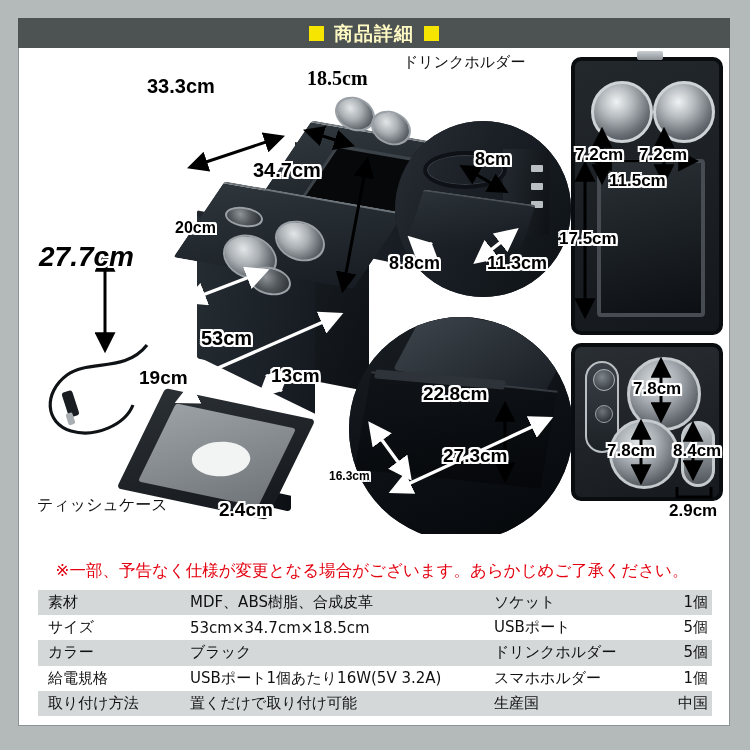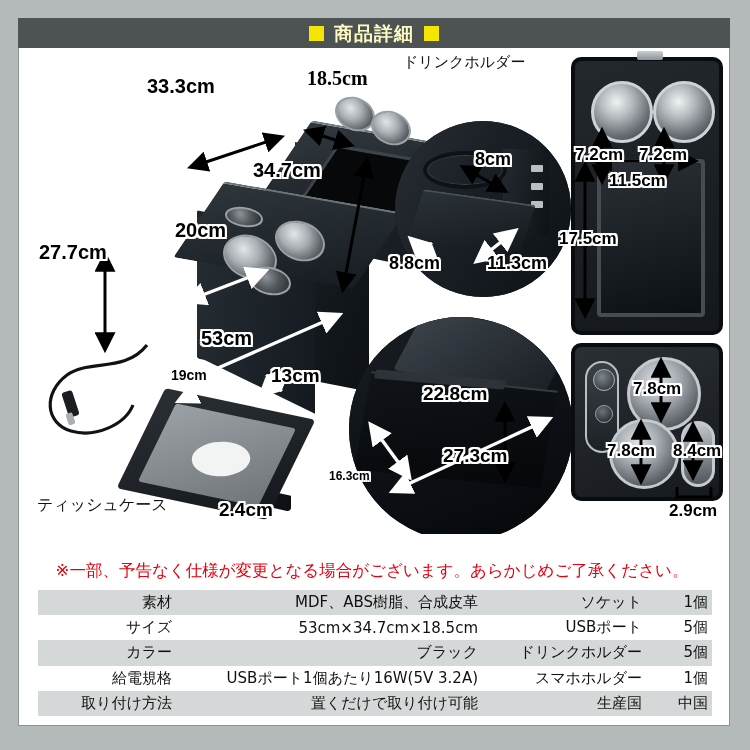--- a/index.html
+++ b/index.html
@@ -283,21 +283,21 @@
   
   .tables{
     position:absolute;left:38px;top:590px;width:674px;height:126px;
     display:flex;gap:0;
   }
   table{border-collapse:collapse;font-family:"DejaVu Sans",sans-serif;}
   .tbl-left{width:444px;}
   .tbl-right{width:230px;}
   .tbl-left td,.tbl-right td{
     height:25px;font-size:15px;color:#111;
-    padding:0 4px;vertical-align:middle;text-align:right;
+    padding:0 4px;vertical-align:middle;
   }
   .tbl-left .k{width:124px;padding-left:10px;}
   .tbl-left .v{padding-left:14px;}
   .tbl-right .k{padding-left:12px;}
   .tbl-right .v{text-align:right;width:58px;}
   .odd td{background:#d4d8d8;}
   .even td{background:#ffffff;}
 </style>
 </head>
 <body>
@@ -425,31 +425,31 @@
         <line x1="352" y1="376" x2="390" y2="428"></line>
         <line x1="374" y1="442" x2="530" y2="370"></line>
         <line x1="160" y1="352" x2="206" y2="330"></line>
         <line x1="268" y1="322" x2="242" y2="346"></line>
       </g>
     </svg>
 
     <div class="dim" style="left:128px;top:26px;font-size:20px;">33.3cm</div>
     <div class="dim" style="left:288px;top:18px;font-size:20px;font-family:Liberation Serif, serif;">18.5cm</div>
     <div class="dim" style="left:234px;top:110px;font-size:20px;">34.7cm</div>
-    <div class="dim" style="left:156px;top:170px;font-size:20px;">20cm</div>
-    <div class="dim" style="left:20px;top:192px;font-size:20px;">27.7cm</div>
+    <div class="dim" style="left:156px;top:170px;font-size:16px;">20cm</div>
+    <div class="dim" style="left:20px;top:192px;font-size:28px;font-style:italic;">27.7cm</div>
     <div class="dim" style="left:182px;top:278px;font-size:20px;">53cm</div>
 
     <div class="lbl" style="left:384px;top:4px;font-size:15px;">ドリンクホルダー</div>
     <div class="dim" style="left:456px;top:100px;font-size:18px;">8cm</div>
     <div class="dim" style="left:370px;top:204px;font-size:18px;">8.8cm</div>
     <div class="dim" style="left:468px;top:204px;font-size:18px;">11.3cm</div>
 
     <div class="lbl" style="left:18px;top:446px;font-size:16px;">ティッシュケース</div>
-    <div class="dim" style="left:120px;top:318px;font-size:14px;margin-left:32px;">19cm</div>
+    <div class="dim" style="left:120px;top:318px;font-size:19px;">19cm</div>
     <div class="dim" style="left:252px;top:316px;font-size:19px;">13cm</div>
     <div class="dim" style="left:200px;top:450px;font-size:19px;">2.4cm</div>
 
     <div class="dim" style="left:404px;top:334px;font-size:19px;">22.8cm</div>
     <div class="dim" style="left:310px;top:396px;font-size:12px;margin-top:24px;">16.3cm</div>
     <div class="dim" style="left:424px;top:396px;font-size:19px;">27.3cm</div>
 
     <div class="dim" style="left:556px;top:96px;font-size:17px;">7.2cm</div>
     <div class="dim" style="left:620px;top:96px;font-size:17px;">7.2cm</div>
     <div class="dim" style="left:590px;top:122px;font-size:17px;">11.5cm</div>

